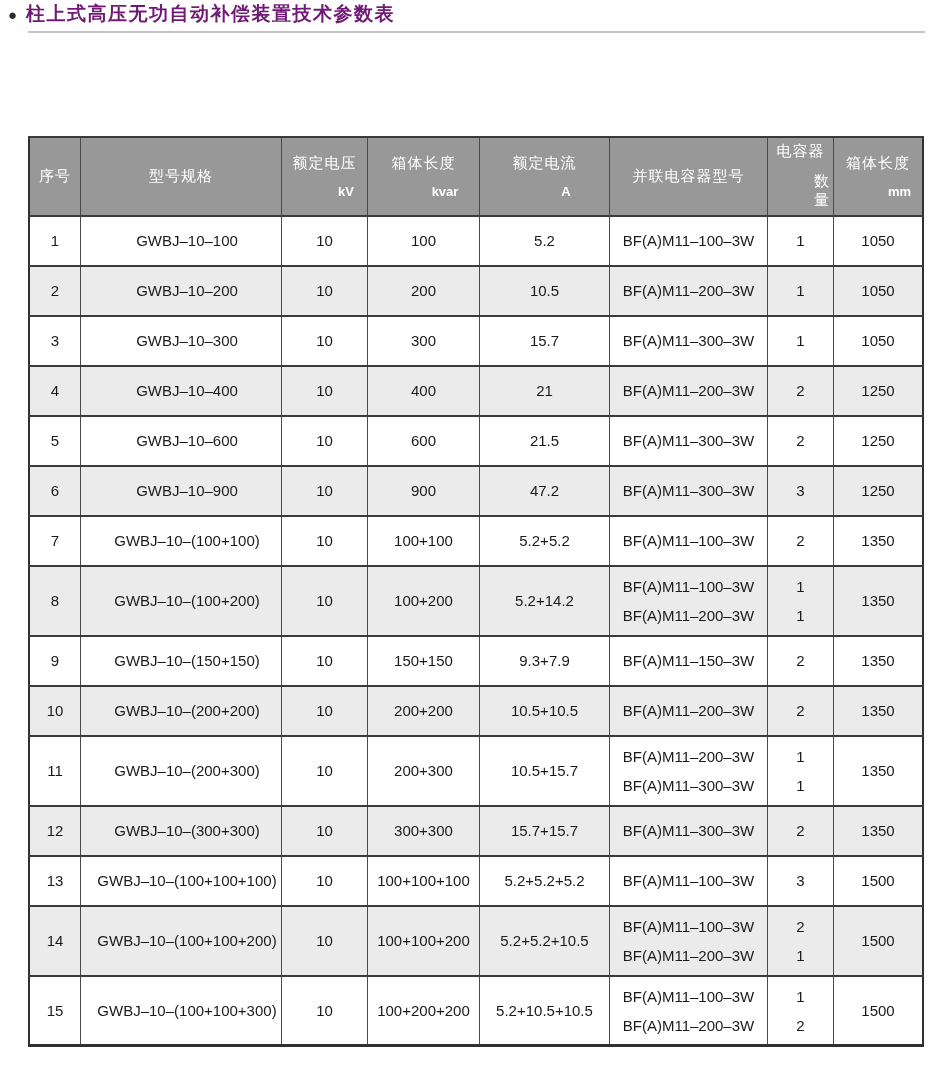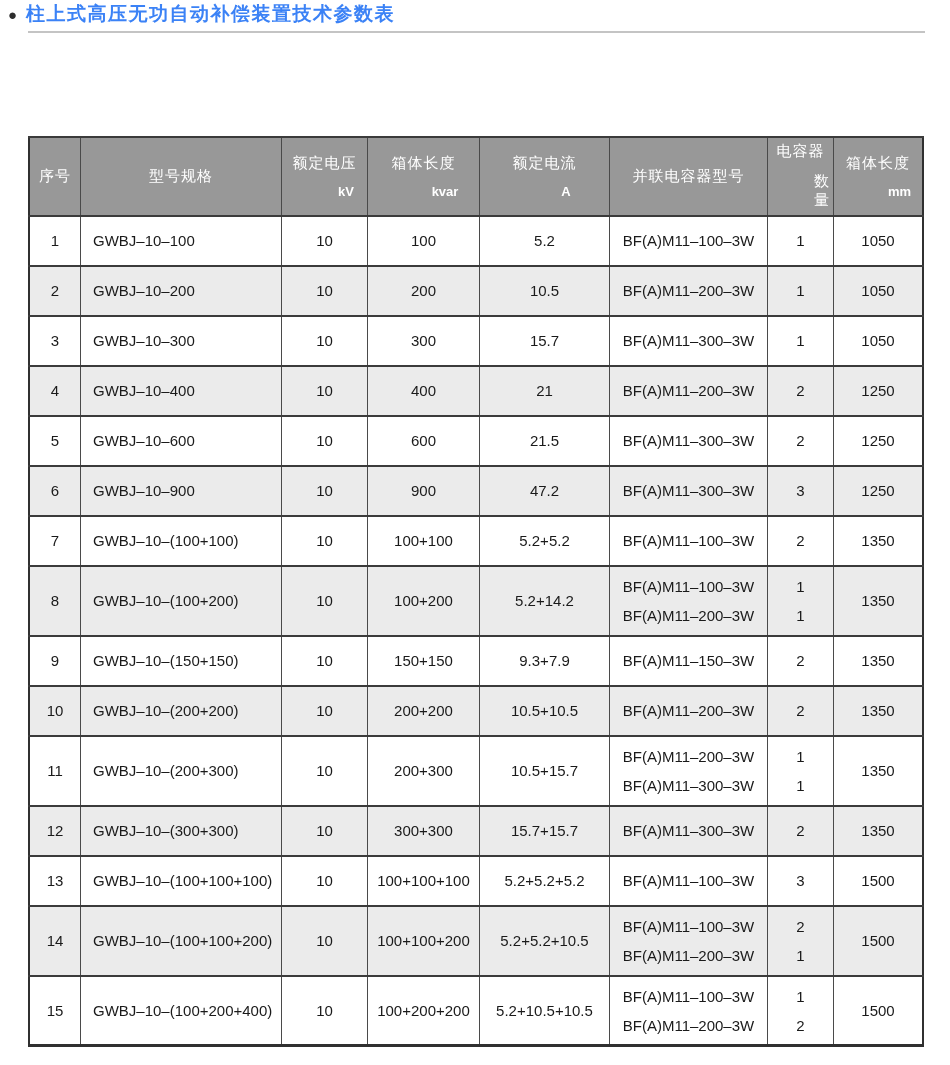--- a/index.html
+++ b/index.html
@@ -9,21 +9,21 @@
     color:#1a1a1a;overflow:hidden;
   }
   
   .title-row{
     display:flex;align-items:center;gap:9px;
     padding:3px 0 0 8px;color:#2d2d2d;
   }
   .bullet{font-size:15px;line-height:1;color:#2d2d2d;}
   .page-title{
     margin:0;font-size:19px;font-weight:bold;letter-spacing:1.5px;
-    color:#3b82f6;line-height:1.2;
+    color:#701a75;line-height:1.2;
   }
   .title-rule{
     margin:5px 0 0 28px;width:897px;height:0;
     border-top:2px solid #c4c4c4;
   }
   
   table.spec{
     border-collapse:collapse;table-layout:fixed;
     width:885px;margin:103px 0 0 28px;
     border:2px solid #303030;border-bottom-width:3px;
@@ -39,21 +39,21 @@
   thead th{
     background:#989898;color:#ffffff;font-weight:normal;
     font-size:15px;letter-spacing:1px;
   }
   .hlines{display:flex;flex-direction:column;align-items:center;gap:11px;}
   .hl2{font-size:15px;letter-spacing:1px;margin-left:43px;}
   .hl2.latin{font-size:13px;letter-spacing:0;font-weight:bold;}
   tbody tr{height:50px;background:#ffffff;}
   tbody tr.alt{background:#ebebeb;}
   tbody tr.tall{height:70px;}
-  td.col-model{text-align:left;padding-left:12px;}
+  td.col-model{text-align:center;padding-left:12px;}
   .cell-lines{display:flex;flex-direction:column;justify-content:flex-start;gap:12px;}
   
   .col-no{width:50px;}
   .col-model{width:200px;}
   .col-voltage{width:85px;}
   .col-capacity{width:111px;}
   .col-current{width:129px;}
   .col-capacitor_model{width:157px;}
   .col-capacitor_qty{width:65px;}
   .col-box_length{width:88px;}
@@ -371,21 +371,21 @@
         <td class="col-capacitor_qty">
           <div class="cell-lines">
             <div>2</div>
             <div>1</div>
           </div>
         </td>
         <td class="col-box_length">1500</td>
       </tr>
       <tr class=" tall">
         <td class="col-no">15</td>
-        <td class="col-model">GWBJ–10–(100+200+400)</td>
+        <td class="col-model">GWBJ–10–(100+100+300)</td>
         <td class="col-voltage">10</td>
         <td class="col-capacity">100+200+200</td>
         <td class="col-current">5.2+10.5+10.5</td>
         <td class="col-capacitor_model">
           <div class="cell-lines">
             <div>BF(A)M11–100–3W</div>
             <div>BF(A)M11–200–3W</div>
           </div>
         </td>
         <td class="col-capacitor_qty">

